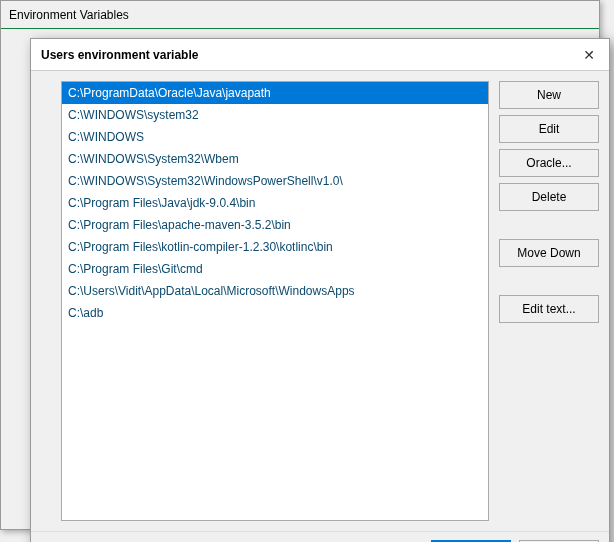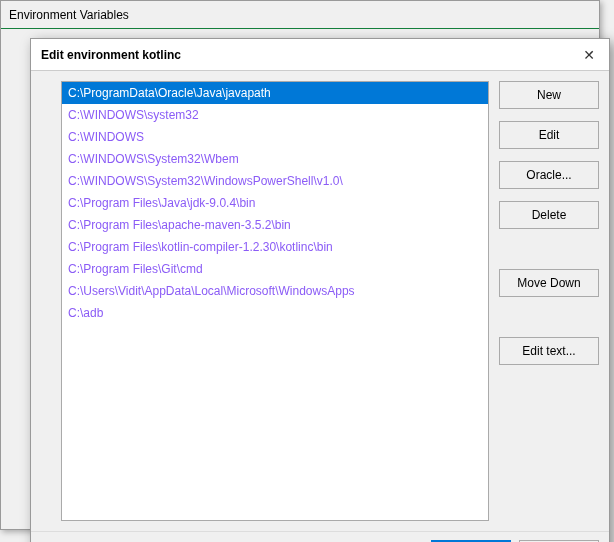--- a/index.html
+++ b/index.html
@@ -101,37 +101,37 @@
       overflow-y: auto;
       overflow-x: hidden;
     }
 
     .path-item {
       padding: 4px 6px;
       cursor: pointer;
       white-space: nowrap;
       overflow: hidden;
       text-overflow: ellipsis;
-      color: #8b5cf6;
+      color: #0c4a6e;
       font-size: 12px;
       height: 22px;
       display: flex;
       align-items: center;
     }
 
     .path-item.selected {
       background: #0078d7;
       color: #fff;
     }
 
     
     .buttons-area {
       display: flex;
       flex-direction: column;
-      gap: 12px;
+      gap: 6px;
       width: 100px;
       padding-top: 0;
     }
 
     .dialog-btn {
       width: 100%;
       height: 28px;
       background: #f0f0f0;
       border: 1px solid #aaa;
       cursor: pointer;
@@ -200,21 +200,21 @@
     <span class="outer-titlebar-title">Environment Variables</span>
   </div>
   <div class="outer-content">
     
   </div>
 </div>
 
 <div class="dialog">
 
   <div class="dialog-titlebar">
-    <span class="dialog-titlebar-title">Edit environment kotlinc</span>
+    <span class="dialog-titlebar-title">Users environment variable</span>
     <button class="close-btn">✕</button>
   </div>
 
   <div class="dialog-content">
 
     <div class="list-area">
       <div class="path-listbox" id="pathListbox">
       <div class="path-item selected">C:\ProgramData\Oracle\Java\javapath</div>
           <div class="path-item">C:\WINDOWS\system32</div>
           <div class="path-item">C:\WINDOWS</div>

